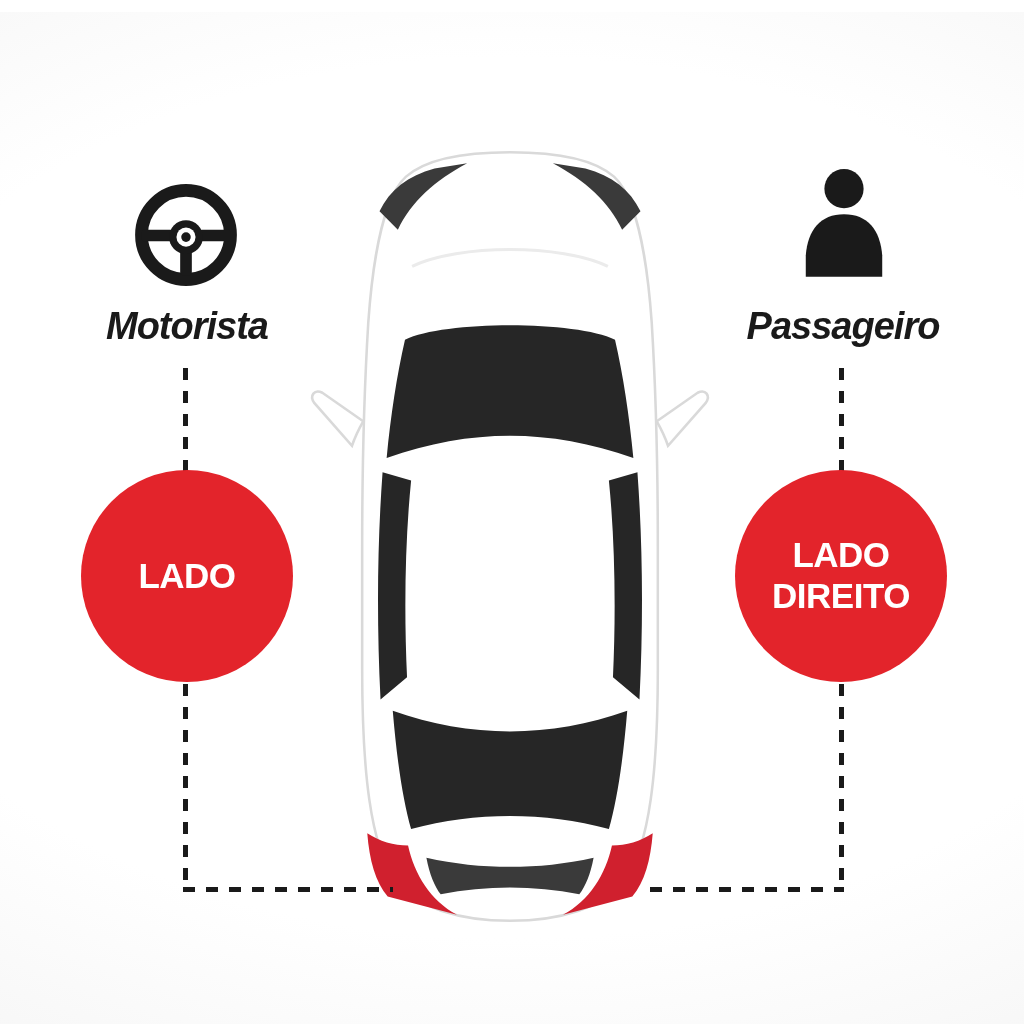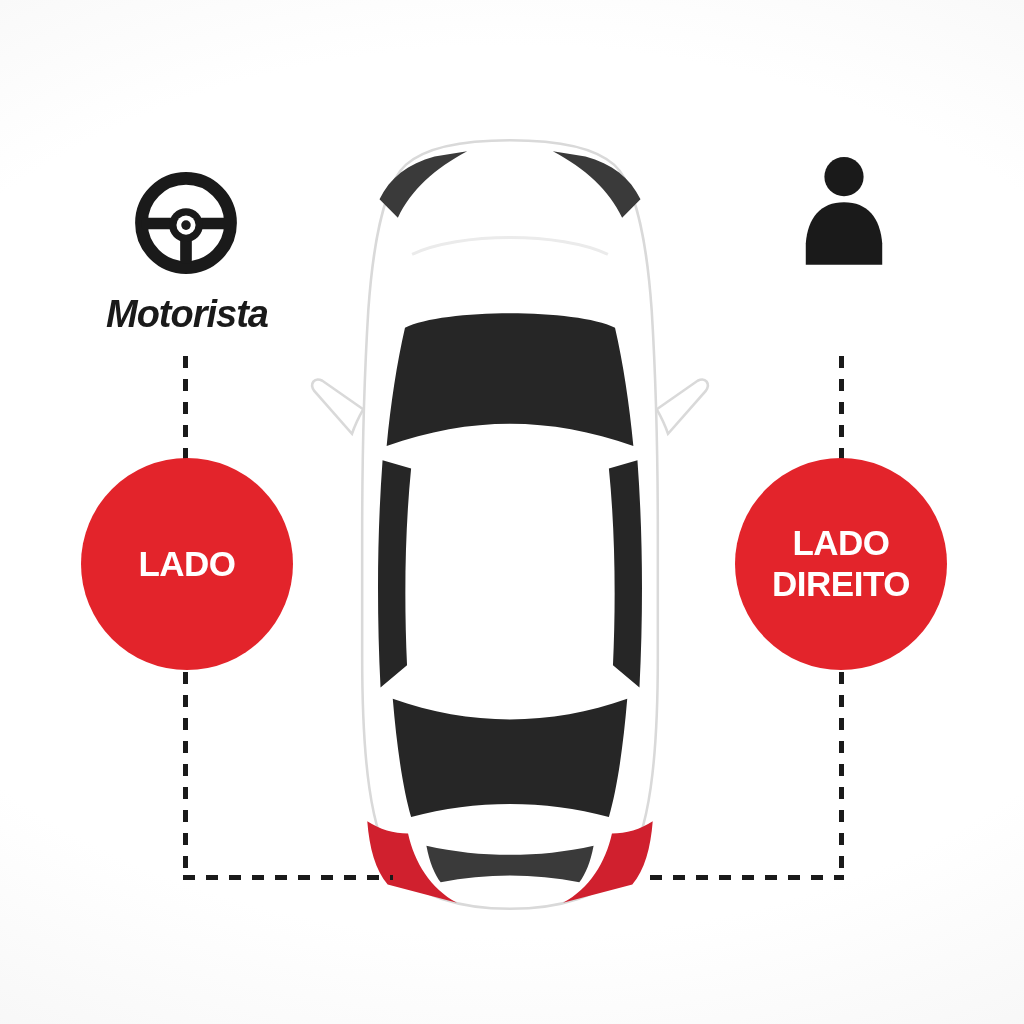--- a/index.html
+++ b/index.html
@@ -4,20 +4,21 @@
 <style>
   html, body { margin: 0; padding: 0; }
   body {
     width: 1024px; height: 1024px; position: relative; overflow: hidden;
     font-family: "Liberation Sans", sans-serif;
     background: #ffffff;
   }
   .stage {
     position: absolute; inset: 0;
     background: radial-gradient(ellipse 115% 75% at 50% 48%, #ffffff 58%, #f2f2f2 100%);
+    margin-top: 12px;
   }
 
   .icon-box { position: absolute; }
   .icon-box svg { width: 100%; height: 100%; display: block; }
   .driver-icon-box { left: 133px; top: 170px; width: 106px; height: 106px; }
   .passenger-icon-box { left: 795px; top: 152px; width: 98px; height: 114px; }
 
   .role-label {
     position: absolute; width: 260px; text-align: center;
     font-size: 38px; font-weight: bold; font-style: italic;
@@ -109,20 +110,21 @@
   <div class="dash-h h-left"></div>
 
   <div class="icon-box passenger-icon-box">
     <svg viewBox="0 0 100 114" aria-hidden="true">
       <g class="icon-fill">
         <circle cx="50" cy="24" r="20"></circle>
         <path d="M50 50 C26 50 13 66 11 92 L11 114 L89 114 L89 92 C87 66 74 50 50 50 Z"></path>
       </g>
     </svg>
   </div>
+  <div class="role-label passenger-label">Passageiro</div>
   <div class="dash-v v1-right"></div>
   <div class="badge badge-right">
     <span>LADO</span>
     <span>DIREITO</span>
   </div>
   <div class="dash-v v2-right"></div>
   <div class="dash-h h-right"></div>
 
 </div>
 

